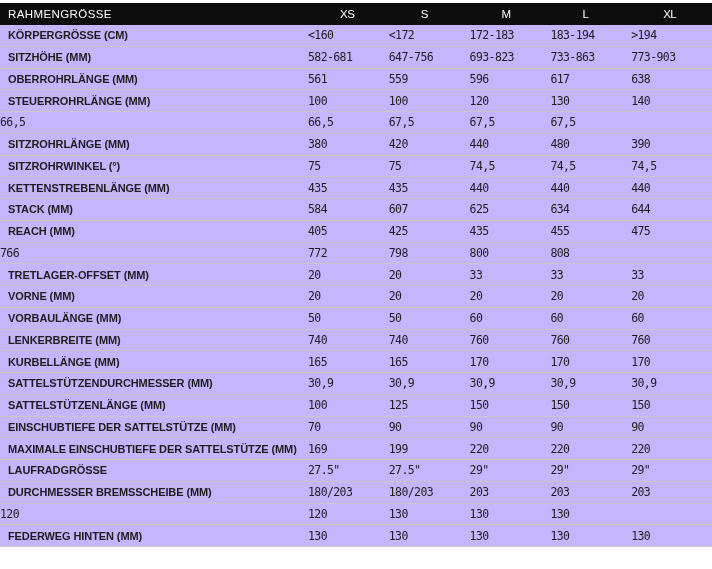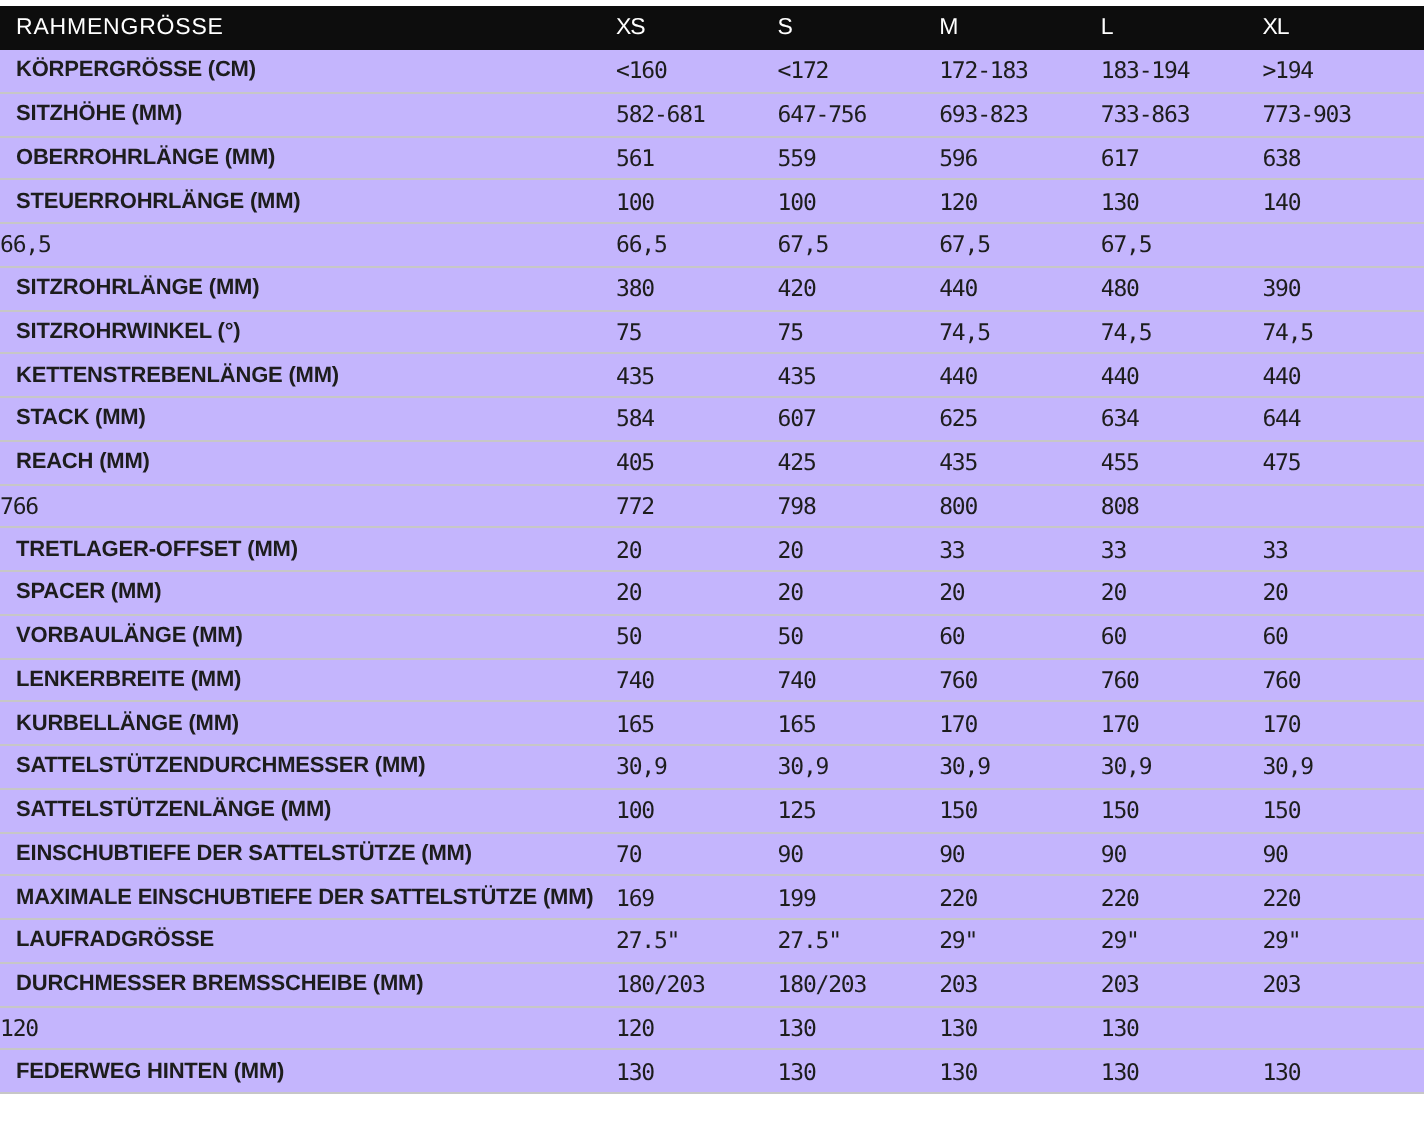--- a/index.html
+++ b/index.html
@@ -23,20 +23,21 @@
   .row {
     display: grid;
     grid-template-columns: 308px repeat(5, 1fr);
     align-items: center;
   }
 
   .header-row {
     height: 22px;
     background: var(--header-bg, #0d0d0d);
     color: var(--header-text, #ffffff);
+    gap: 32px;
   }
 
   .data-row {
     height: 21.76px;
     border-bottom: 1px solid var(--separator, #c7c7c7);
     background: #c4b5fd;
   }
 
   .cell {
     white-space: nowrap;
@@ -175,21 +176,21 @@
       </div>
       <div class="row data-row">
         <div class="cell label-cell">TRETLAGER-OFFSET (MM)</div>
         <div class="cell value-cell">20</div>
         <div class="cell value-cell">20</div>
         <div class="cell value-cell">33</div>
         <div class="cell value-cell">33</div>
         <div class="cell value-cell">33</div>
       </div>
       <div class="row data-row">
-        <div class="cell label-cell">SPACER (MM)</div>
+        <div class="cell label-cell">VORNE (MM)</div>
         <div class="cell value-cell">20</div>
         <div class="cell value-cell">20</div>
         <div class="cell value-cell">20</div>
         <div class="cell value-cell">20</div>
         <div class="cell value-cell">20</div>
       </div>
       <div class="row data-row">
         <div class="cell label-cell">VORBAULÄNGE (MM)</div>
         <div class="cell value-cell">50</div>
         <div class="cell value-cell">50</div>

